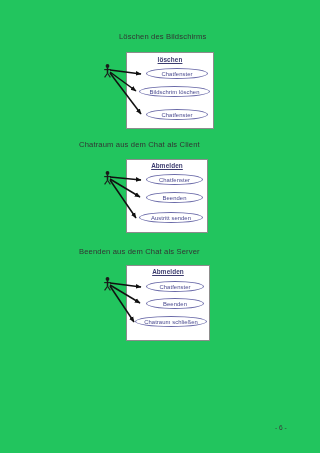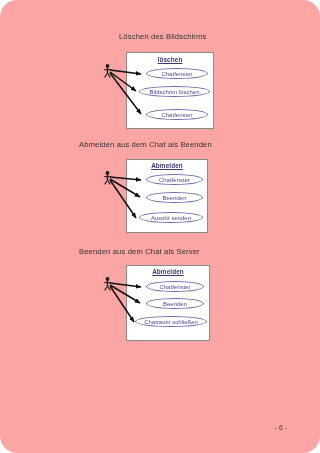--- a/index.html
+++ b/index.html
@@ -13,22 +13,21 @@
     position: relative;
     overflow: hidden;
     font-family: "Liberation Sans", sans-serif;
     color: #2b2b2b;
     -webkit-font-smoothing: antialiased;
   }
 
   .page {
     position: absolute;
     inset: 0;
-    background: #fca5a5;
-    border-radius: 17px;
+    background: #22c55e;
   }
 
   
   .section-title {
     position: absolute;
     font-size: 7.6px;
     line-height: 1;
     color: #333333;
     white-space: nowrap;
     letter-spacing: 0.15px;
@@ -138,21 +137,21 @@
 
     <div class="usecase" style="left:139px; top:86px; width:71px; height:11px;">
       <span>Bildschrim löschen</span>
     </div>
 
     <div class="usecase" style="left:146px; top:109px; width:62px; height:11px;">
       <span>Chatfenster</span>
     </div>
   </div>
 
-  <div class="section-title" style="left:79px; top:141px;">Abmelden aus dem Chat als Beenden</div>
+  <div class="section-title" style="left:79px; top:141px;">Chatraum aus dem Chat als Client</div>
 
   <div class="figure">
 
     <div class="system-box" style="left:126px; top:159px; width:82px; height:74px;"></div>
 
     <div class="system-title" style="left:126px; top:162px; width:82px;">Abmelden</div>
 
     <div class="actor" style="left:103px; top:171px;">
       <svg width="9" height="14" viewBox="0 0 9 14">
         <circle cx="4.5" cy="2" r="1.9" fill="#1a1a1a"></circle>

